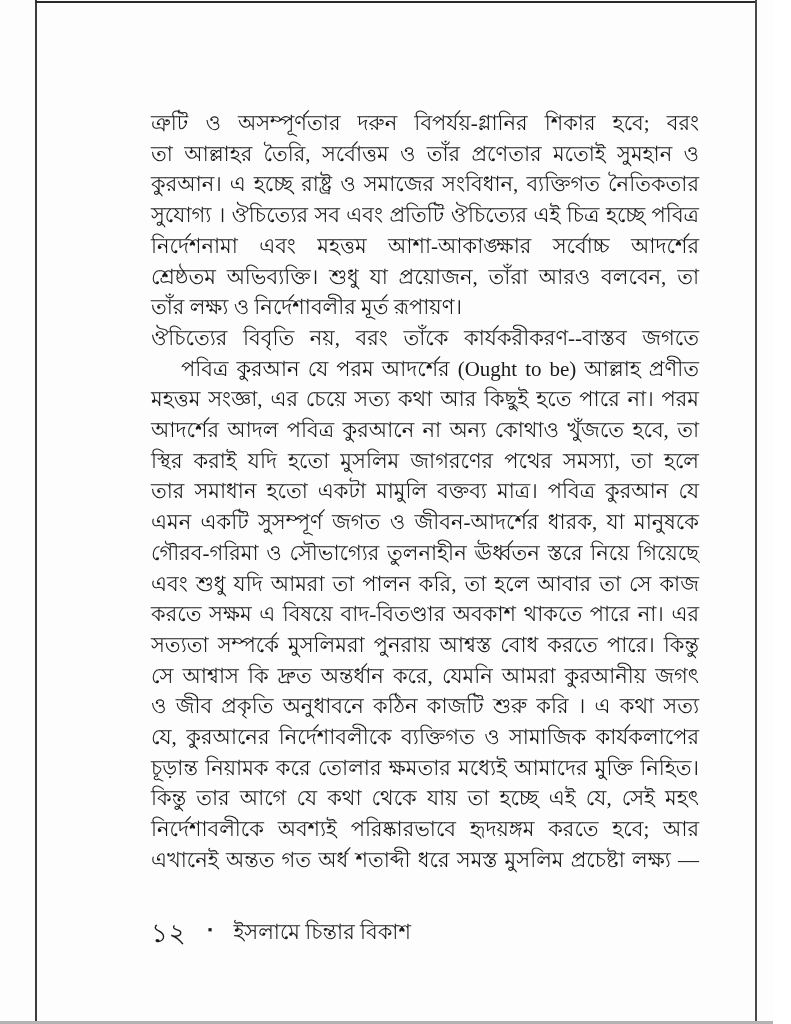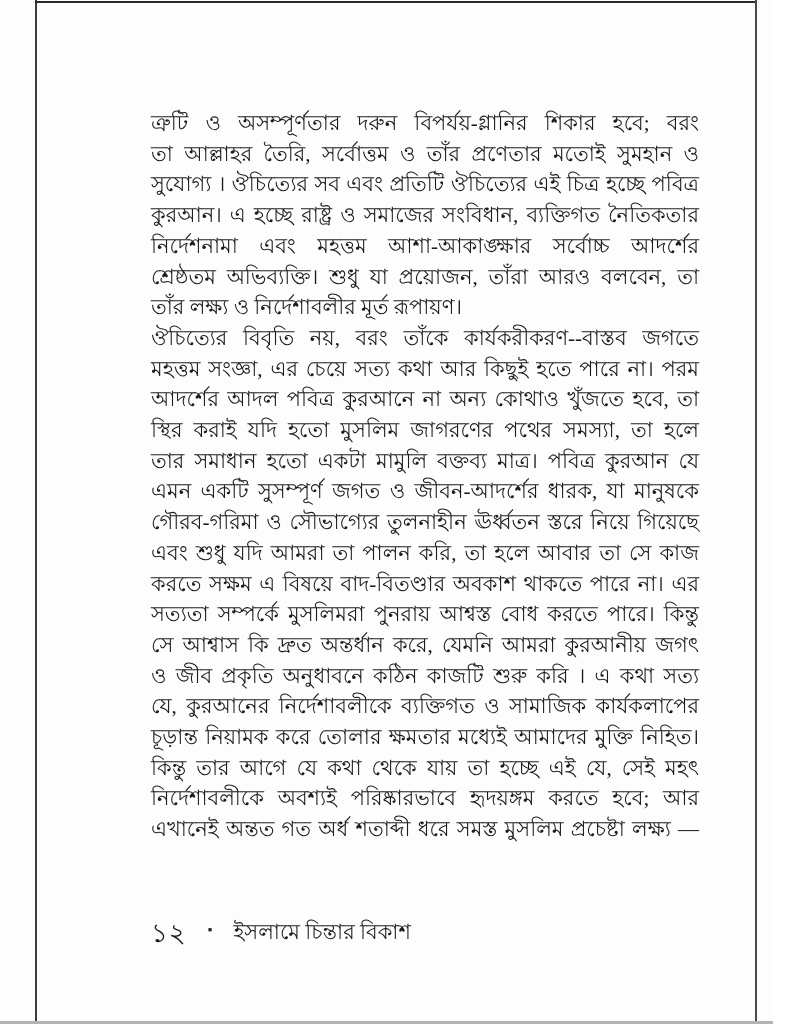--- a/index.html
+++ b/index.html
@@ -77,28 +77,29 @@
 
   <div class="frame-line frame-left"></div>
   <div class="frame-line frame-top"></div>
   <div class="frame-line frame-right"></div>
   <div class="frame-line frame-bottom"></div>
 
   <div class="text-block" id="text-block">
       <div class="para">
         <div class="line">ত্রুটি ও অসম্পূর্ণতার দরুন বিপর্যয়-গ্লানির শিকার হবে; বরং</div>
         <div class="line">তা আল্লাহর তৈরি, সর্বোত্তম ও তাঁর প্রণেতার মতোই সুমহান ও</div>
+        <div class="line">কুরআন। এ হচ্ছে রাষ্ট্র ও সমাজের সংবিধান, ব্যক্তিগত নৈতিকতার</div>
         <div class="line">সুযোগ্য । ঔচিত্যের সব এবং প্রতিটি ঔচিত্যের এই চিত্র হচ্ছে পবিত্র</div>
-        <div class="line">কুরআন। এ হচ্ছে রাষ্ট্র ও সমাজের সংবিধান, ব্যক্তিগত নৈতিকতার</div>
         <div class="line">নির্দেশনামা এবং মহত্তম আশা-আকাঙ্ক্ষার সর্বোচ্চ আদর্শের</div>
         <div class="line">শ্রেষ্ঠতম অভিব্যক্তি। শুধু যা প্রয়োজন, তাঁরা আরও বলবেন, তা</div>
         <div class="line last">তাঁর লক্ষ্য ও নির্দেশাবলীর মূর্ত রূপায়ণ।</div>
         <div class="line">ঔচিত্যের বিবৃতি নয়, বরং তাঁকে কার্যকরীকরণ--বাস্তব জগতে</div>
       </div>
       <div class="para">
+        <div class="line indent">পবিত্র কুরআন যে পরম আদর্শের (Ought to be) আল্লাহ প্রণীত</div>
         <div class="line">মহত্তম সংজ্ঞা, এর চেয়ে সত্য কথা আর কিছুই হতে পারে না। পরম</div>
         <div class="line">আদর্শের আদল পবিত্র কুরআনে না অন্য কোথাও খুঁজতে হবে, তা</div>
         <div class="line">স্থির করাই যদি হতো মুসলিম জাগরণের পথের সমস্যা, তা হলে</div>
         <div class="line">তার সমাধান হতো একটা মামুলি বক্তব্য মাত্র। পবিত্র কুরআন যে</div>
         <div class="line">এমন একটি সুসম্পূর্ণ জগত ও জীবন-আদর্শের ধারক, যা মানুষকে</div>
         <div class="line">গৌরব-গরিমা ও সৌভাগ্যের তুলনাহীন ঊর্ধ্বতন স্তরে নিয়ে গিয়েছে</div>
         <div class="line">এবং শুধু যদি আমরা তা পালন করি, তা হলে আবার তা সে কাজ</div>
         <div class="line">করতে সক্ষম এ বিষয়ে বাদ-বিতণ্ডার অবকাশ থাকতে পারে না। এর</div>
         <div class="line">সত্যতা সম্পর্কে মুসলিমরা পুনরায় আশ্বস্ত বোধ করতে পারে। কিন্তু</div>
         <div class="line">সে আশ্বাস কি দ্রুত অন্তর্ধান করে, যেমনি আমরা কুরআনীয় জগৎ</div>

